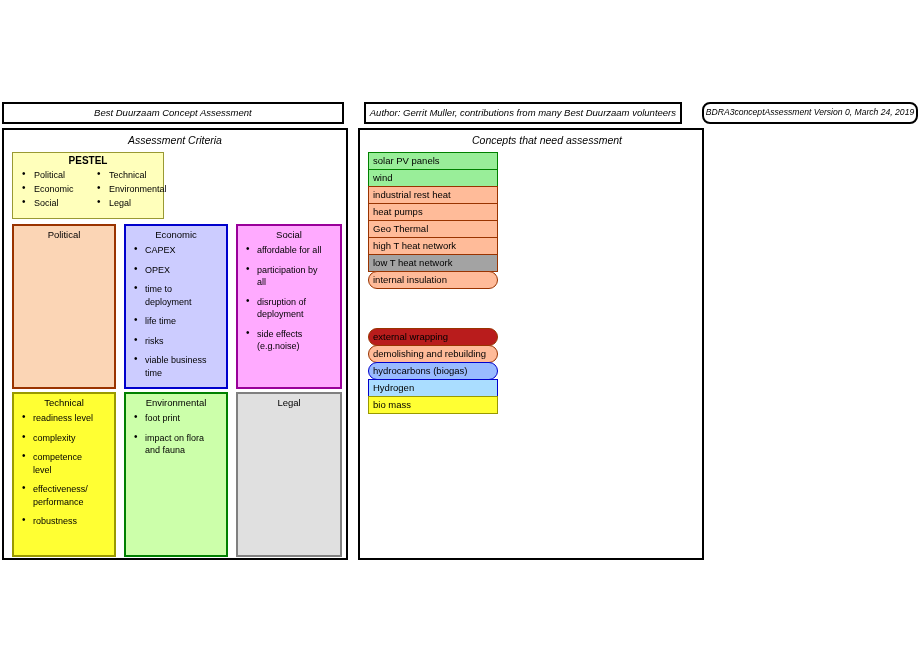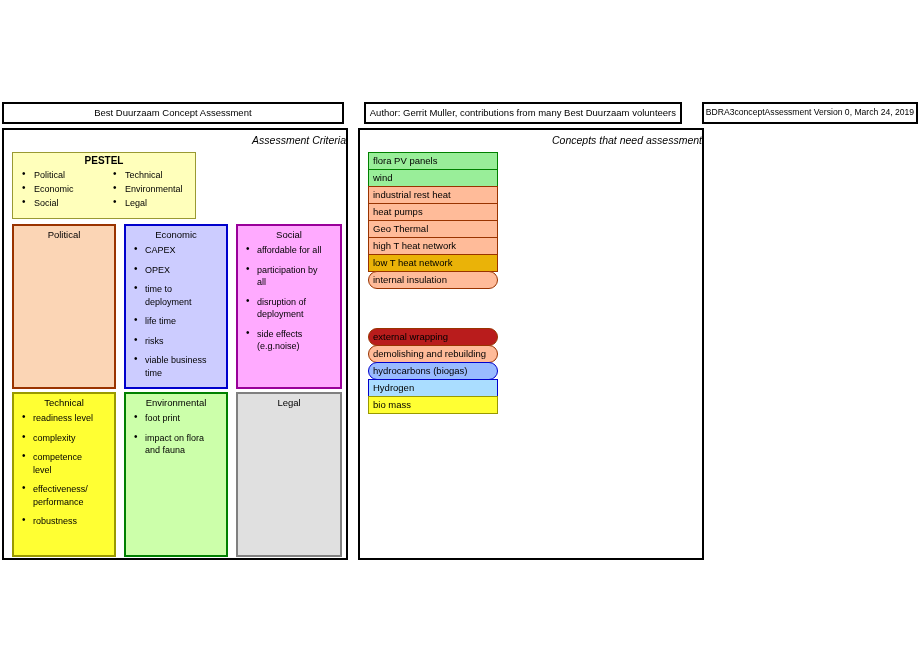--- a/index.html
+++ b/index.html
@@ -18,36 +18,37 @@
 
   
   .header-row {
     position: absolute;
     left: 2px;
     top: 102px;
     width: 916px;
     height: 22px;
     display: flex;
     gap: 20px;
+    font-style: italic;
   }
   .hdr-box {
     border: 2px solid #000000;
     background: #ffffff;
     display: flex;
     align-items: center;
     justify-content: center;
     font-size: 9.5px;
     line-height: 1.1;
     box-sizing: border-box;
     padding: 0 4px;
     white-space: nowrap;
   }
   .hdr-title   { width: 362px; }
   .hdr-author  { width: 330px; }
-  .hdr-version { width: 216px; font-size: 8.6px; }
+  .hdr-version { width: 216px; font-size: 8.6px; border-radius: 8px; }
 
   
   .panel {
     position: absolute;
     border: 2px solid #000000;
     background: #ffffff;
     box-sizing: border-box;
   }
   .panel-left {
     left: 2px;
@@ -56,33 +57,33 @@
     height: 432px;
   }
   .panel-right {
     left: 358px;
     top: 128px;
     width: 346px;
     height: 432px;
     padding-left: 32px;
   }
   .panel-title {
-    text-align: right;
+    text-align: center;
     font-size: 10.5px;
     font-style: italic;
     margin-top: 4px;
     margin-bottom: 4px;
   }
 
   
   .pestel-box {
     position: absolute;
     left: 8px;
     top: 22px;
-    width: 184px;
+    width: 152px;
     height: 67px;
     background: #ffffbb;
     border: 1px solid #999933;
     box-sizing: border-box;
     padding: 2px 0 0 0;
   }
   .pestel-head {
     text-align: center;
     font-size: 10px;
     font-weight: bold;
@@ -250,27 +251,27 @@
       </div>
       <div class="crit-box col-c row-2" style="background: rgb(224, 224, 224); border-color: rgb(128, 128, 128);">
         <div class="crit-title">Legal</div>
       </div>
     </div>
 </div>
 
 <div class="panel panel-right">
   <div class="panel-title">Concepts that need assessment</div>
   <div class="concept-list" id="concept-host">
-      <div class="concept" style="background: rgb(153, 238, 153); border-color: rgb(0, 128, 0);">flora PV panels</div>
+      <div class="concept" style="background: rgb(153, 238, 153); border-color: rgb(0, 128, 0);">solar PV panels</div>
       <div class="concept" style="background: rgb(153, 238, 153); border-color: rgb(0, 128, 0);">wind</div>
       <div class="concept" style="background: rgb(255, 187, 153); border-color: rgb(153, 51, 0);">industrial rest heat</div>
       <div class="concept" style="background: rgb(255, 187, 153); border-color: rgb(153, 51, 0);">heat pumps</div>
       <div class="concept" style="background: rgb(255, 187, 153); border-color: rgb(153, 51, 0);">Geo Thermal</div>
       <div class="concept" style="background: rgb(255, 187, 153); border-color: rgb(153, 51, 0);">high T heat network</div>
-      <div class="concept" style="background: #eab308; border-color: rgb(153, 51, 0);">low T heat network</div>
+      <div class="concept" style="background: #a3a3a3; border-color: rgb(153, 51, 0);">low T heat network</div>
       <div class="concept rounded" style="background: rgb(255, 187, 153); border-color: rgb(153, 51, 0);">internal insulation</div>
       <div class="concept rounded" style="background: #b91c1c; border-color: rgb(153, 51, 0); margin-top: 40px;">external wrapping</div>
       <div class="concept rounded two-line" style="background: rgb(255, 187, 153); border-color: rgb(153, 51, 0);">demolishing and rebuilding</div>
       <div class="concept" style="background: rgb(153, 187, 255); border-color: rgb(0, 0, 204); border-radius: 9px;">hydrocarbons (biogas)</div>
       <div class="concept" style="background: rgb(170, 221, 255); border-color: rgb(0, 0, 204);">Hydrogen</div>
       <div class="concept" style="background: rgb(255, 255, 51); border-color: rgb(153, 153, 0);">bio mass</div>
     </div>
 </div>
 
 </body></html>

